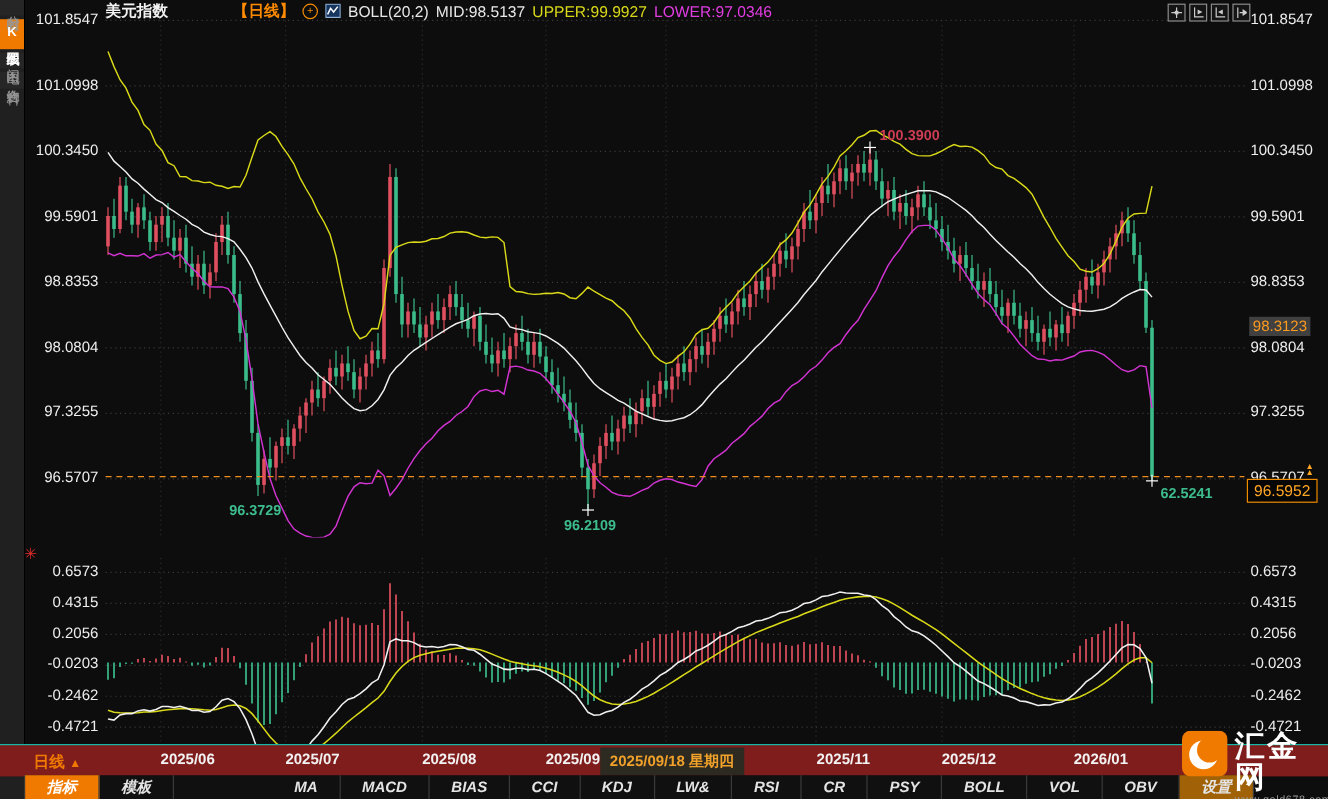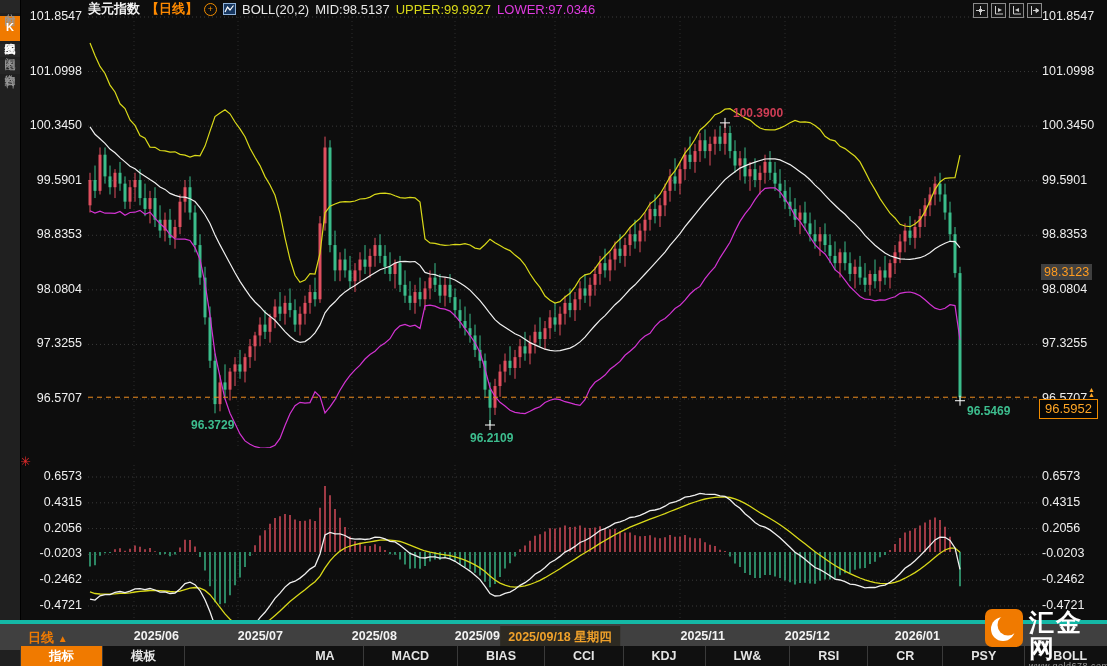--- a/index.html
+++ b/index.html
@@ -7,21 +7,21 @@
        font-family:"Liberation Sans",sans-serif;-webkit-font-smoothing:antialiased;}
   #chart-svg{position:absolute;left:0;top:0;pointer-events:none;}
   
   .sidebar{position:absolute;left:0;top:0;width:20px;height:666px;background:#202020;border-right:1px solid #000;z-index:6;}
   .side-tab{writing-mode:vertical-rl;text-orientation:upright;width:20px;padding:5px 0;margin-bottom:3px;
             text-align:center;font-size:11px;line-height:20px;color:#979797;background:#262626;cursor:pointer;letter-spacing:1px;}
   .side-tab.active{background:#f07a00;color:#fff;font-weight:bold;}
   
   .header{position:absolute;left:88px;top:1px;height:16px;display:flex;align-items:center;gap:6px;z-index:5;font-size:13px;white-space:nowrap;}
   .t-sym{color:#f2f2f2;font-weight:bold;}
-  .t-period{color:#ff8a00;font-weight:bold;}
+  .t-period{color:#ff8a00;font-weight:bold;margin-left:48px;}
   .circle-plus{display:inline-flex;align-items:center;justify-content:center;width:11px;height:11px;border:1px solid #f08c00;
                border-radius:50%;color:#f08c00;font-size:9px;line-height:1;cursor:pointer;}
   .t-ind{color:#e8e8e8;}
   .t-upper{color:#d9d919;}
   .t-lower{color:#e03ce0;}
   .header-icons{position:absolute;top:3px;left:973px;display:flex;gap:3px;z-index:5;}
   .hicon{width:13px;height:13px;border:1px solid #8a8a8a;background:#141414;display:flex;align-items:center;justify-content:center;cursor:pointer;}
   
   .ylab{position:absolute;font-size:12.5px;color:#efefef;z-index:4;white-space:nowrap;}
   .ylab.l{width:62px;text-align:right;left:20px;}
@@ -30,30 +30,30 @@
   .px-label{position:absolute;font-size:12px;font-weight:bold;z-index:4;white-space:nowrap;}
   .px-red{color:#cf3d55;}.px-teal{color:#3dbd8e;}
   .badge-ref{position:absolute;left:1041px;background:#404040;color:#ff9c1f;font-size:12.5px;padding:1px 3px;z-index:5;}
   .badge-cur{position:absolute;left:1039px;background:#060606;border:1px solid #f08c00;color:#ffa626;
              font-size:13px;padding:1px 5px 2px 5px;z-index:6;}
   .fast-up{position:absolute;left:1088px;display:flex;flex-direction:column;color:#ffa626;font-size:7px;line-height:5px;z-index:6;}
   
   .macd-header{position:absolute;left:88px;top:448px;font-size:12.5px;display:flex;gap:10px;z-index:4;white-space:nowrap;}
   .star-icon{position:absolute;left:20px;top:454px;color:#e22a2a;font-size:13px;z-index:4;}
   
-  .date-strip{position:absolute;left:0;top:620px;width:1107px;height:26px;background:#404040;border-top:4px solid #14b8a6;z-index:7;}
+  .date-strip{position:absolute;left:0;top:620px;width:1107px;height:26px;background:#7f1d1d;border-top:1px solid #14b8a6;z-index:7;}
   .period-sel{position:absolute;left:28px;top:5px;color:#f07a00;font-weight:bold;font-size:13px;cursor:pointer;}
   .period-sel .tri{font-size:10px;}
   .month-lab{position:absolute;top:5px;width:90px;text-align:right;color:#f2f2f2;font-weight:bold;font-size:12.5px;}
   .month-hl{position:absolute;top:2px;text-align:center;color:#f0a12a;font-weight:bold;font-size:12.5px;
             background:#2d2a22;padding:3px 8px;white-space:nowrap;transform:translateX(-50%);}
   
   .bottom-toolbar{position:absolute;left:20px;top:646px;height:20px;display:flex;z-index:7;background:#101010;}
-  .bt-item{display:flex;align-items:center;padding:0 28px;font-size:12.5px;font-weight:bold;color:#e4e4e4;
-           border-right:1px solid #3a3a3a;cursor:pointer;white-space:nowrap;}
+  .bt-item{display:flex;align-items:center;padding:0 18px;font-size:12.5px;font-weight:bold;color:#e4e4e4;
+           border-right:1px solid #3a3a3a;cursor:pointer;white-space:nowrap;font-style:italic;}
   .bt-item:first-child{border-left:1px solid #3a3a3a;}
   .bt-item.active{background:#f07a00;color:#fff;}
   .bt-item.vip{color:#f07a00;margin-top:33px;}
   .bt-item.settings{background:#a16207;}
   
   .logo{position:absolute;left:985px;top:609px;display:flex;align-items:flex-start;gap:6px;z-index:8;}
   .logo-text{display:flex;flex-direction:column;}
   .logo-name{color:#fff;font-size:25px;font-weight:bold;line-height:26px;letter-spacing:2px;}
   .logo-url{color:#9a9a9a;font-size:9px;letter-spacing:.5px;}
 </style>
@@ -725,21 +725,21 @@
       <div class="ylab r" style="top: 546.4px;">-0.0203</div>
       <div class="ylab l" style="top: 572.2px;">-0.2462</div>
       <div class="ylab r" style="top: 572.2px;">-0.2462</div>
       <div class="ylab l" style="top: 598px;">-0.4721</div>
       <div class="ylab r" style="top: 598px;">-0.4721</div>
     </div>
   <div id="chart-labels">
       <div class="px-label px-red" style="left: 733px; top: 105.889px;">100.3900</div>
       <div class="px-label px-teal" style="left: 191px; top: 418.299px;">96.3729</div>
       <div class="px-label px-teal" style="left: 470px; top: 431.011px;">96.2109</div>
-      <div class="px-label px-teal" style="left: 967px; top: 403.72px;">96.5469</div>
+      <div class="px-label px-teal" style="left: 967px; top: 403.72px;">62.5241</div>
       <div class="badge-ref" style="top: 264.093px;">98.3123</div>
       <div class="badge-cur" style="top: 399.229px;">96.5952</div>
       <div class="fast-up" style="top: 387.229px;">
         <span>▲</span>
         <span>▲</span>
       </div>
     </div>
 
   <div class="date-strip">
     <span class="period-sel">

